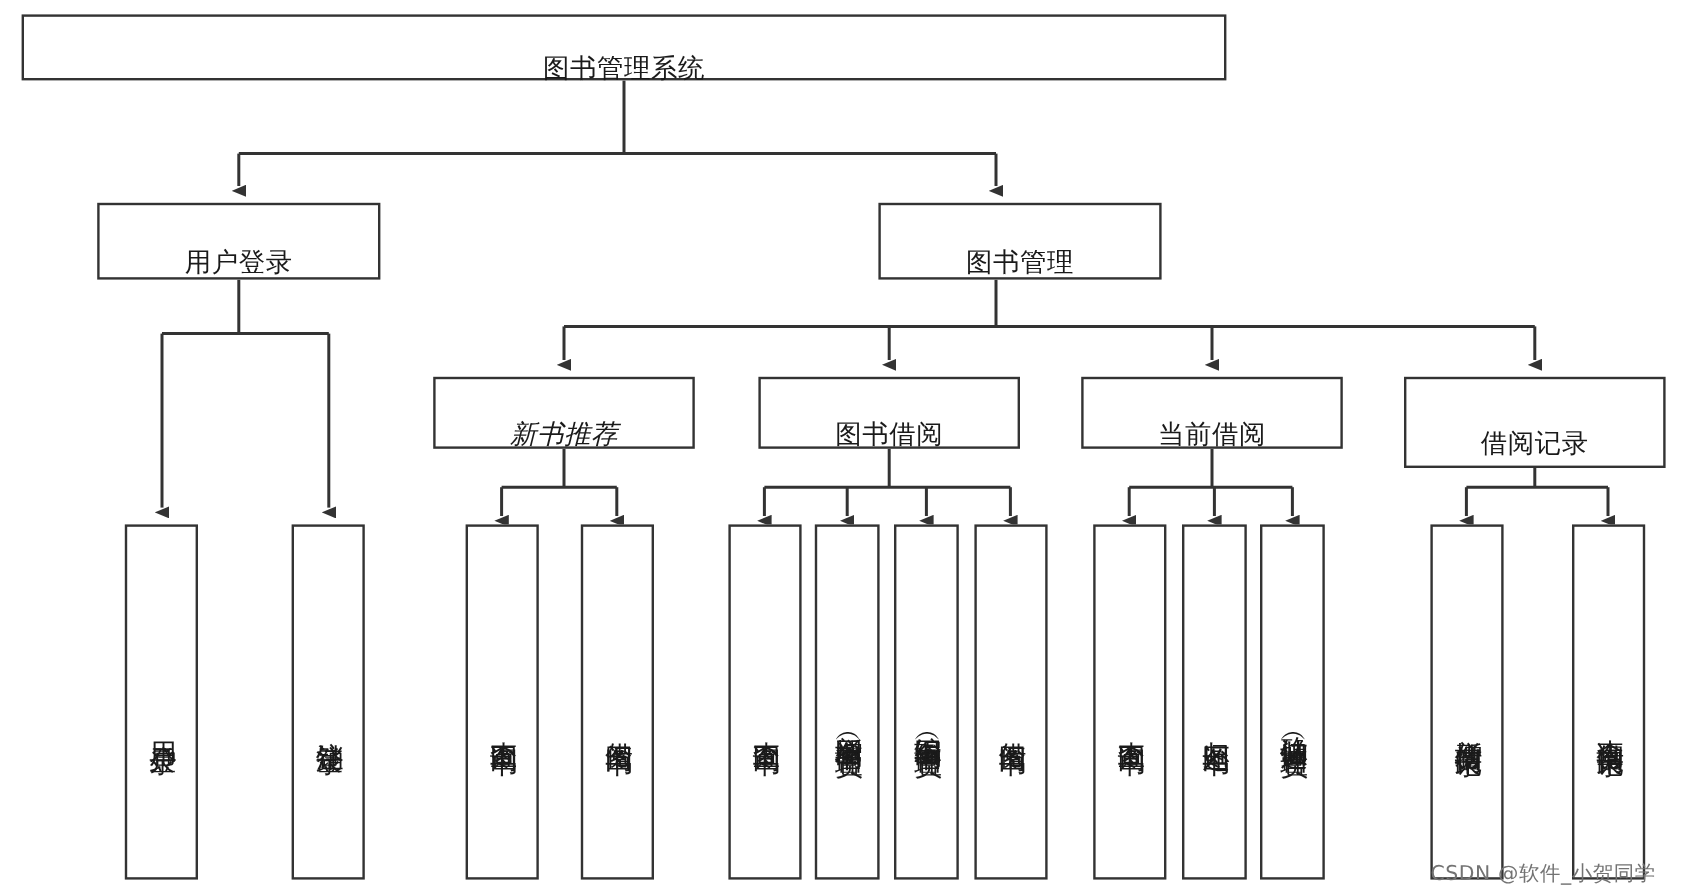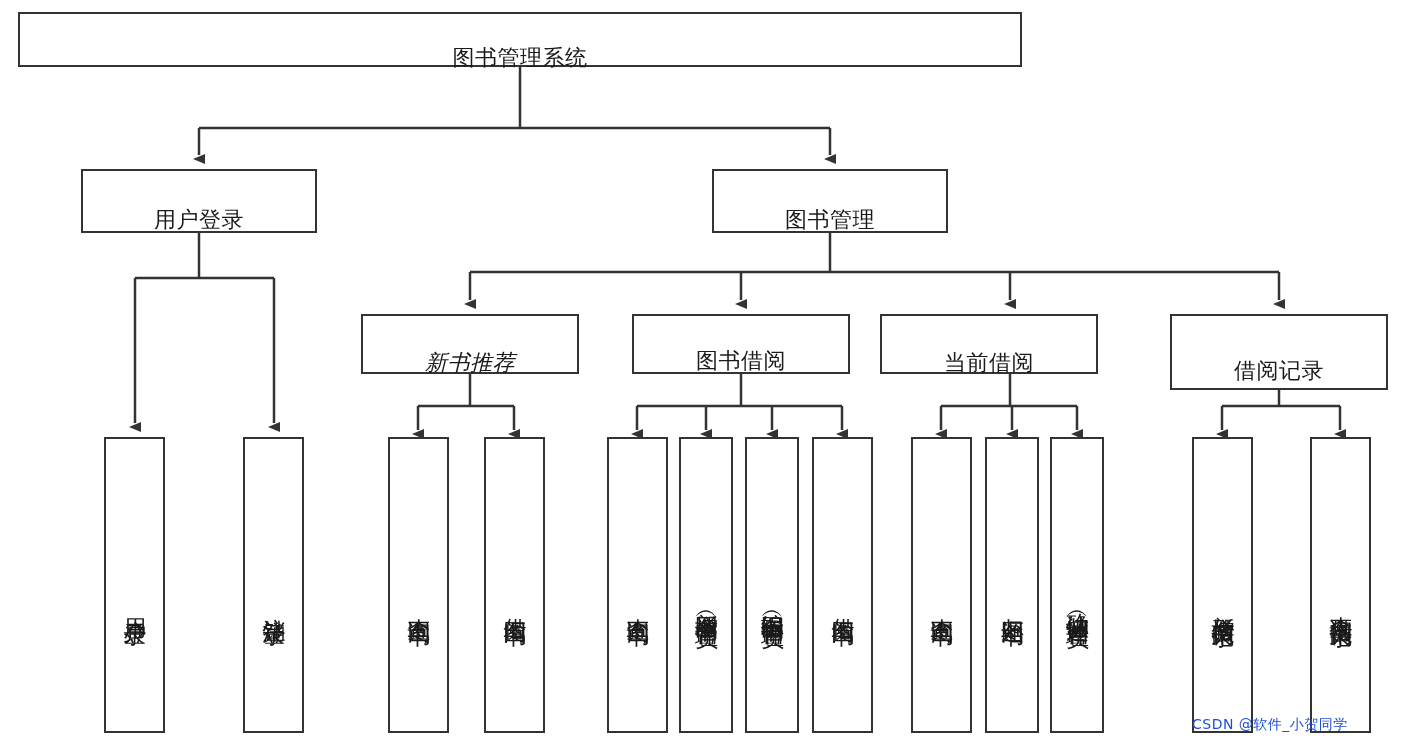--- a/index.html
+++ b/index.html
@@ -53,22 +53,22 @@
   }
   .node.vert .lbl {
     writing-mode: vertical-rl;
     text-orientation: upright;
     font-size: 23px;
     line-height: 1.12;
     letter-spacing: 2px;
   }
   .watermark {
     position: absolute;
-    font-size: 14px;
-    color: #1d4ed8;
+    font-size: 17px;
+    color: #737373;
     white-space: nowrap;
     font-family: "DejaVu Sans", "Liberation Sans", sans-serif;
     letter-spacing: 0.5px;
   }
 </style>
 </head>
 <body>
 
 <div id="canvas">
 
@@ -122,31 +122,31 @@
     </g>
   </svg>
 
   <div class="node root horiz" style="left:18px; top:12px; width:1004px; height:55px;">
     <span class="lbl">图书管理系统</span>
   </div>
 
   <div class="node horiz" style="left:81px; top:169px; width:236px; height:64px;">
     <span class="lbl">用户登录</span>
   </div>
-  <div class="node horiz" style="left:712px; top:169px; width:236px; height:64px;">
+  <div class="node horiz" style="left:732px; top:169px; width:236px; height:64px;">
     <span class="lbl">图书管理</span>
   </div>
 
   <div class="node horiz" style="left:361px; top:314px; width:218px; height:60px;font-style:italic;">
     <span class="lbl">新书推荐</span>
   </div>
-  <div class="node horiz" style="left:632px; top:314px; width:218px; height:60px;font-family:Liberation Mono, monospace;">
+  <div class="node horiz" style="left:632px; top:314px; width:218px; height:60px;">
     <span class="lbl">图书借阅</span>
   </div>
-  <div class="node horiz" style="left:880px; top:314px; width:218px; height:60px;">
+  <div class="node horiz" style="left:901px; top:314px; width:218px; height:60px;">
     <span class="lbl">当前借阅</span>
   </div>
   <div class="node horiz" style="left:1170px; top:314px; width:218px; height:76px;">
     <span class="lbl">借阅记录</span>
   </div>
 
   <div class="node vert" style="left:104px; top:437px; width:61px; height:296px;">
     <span class="lbl">用户登录</span>
   </div>
   <div class="node vert" style="left:243px; top:437px; width:61px; height:296px;">

